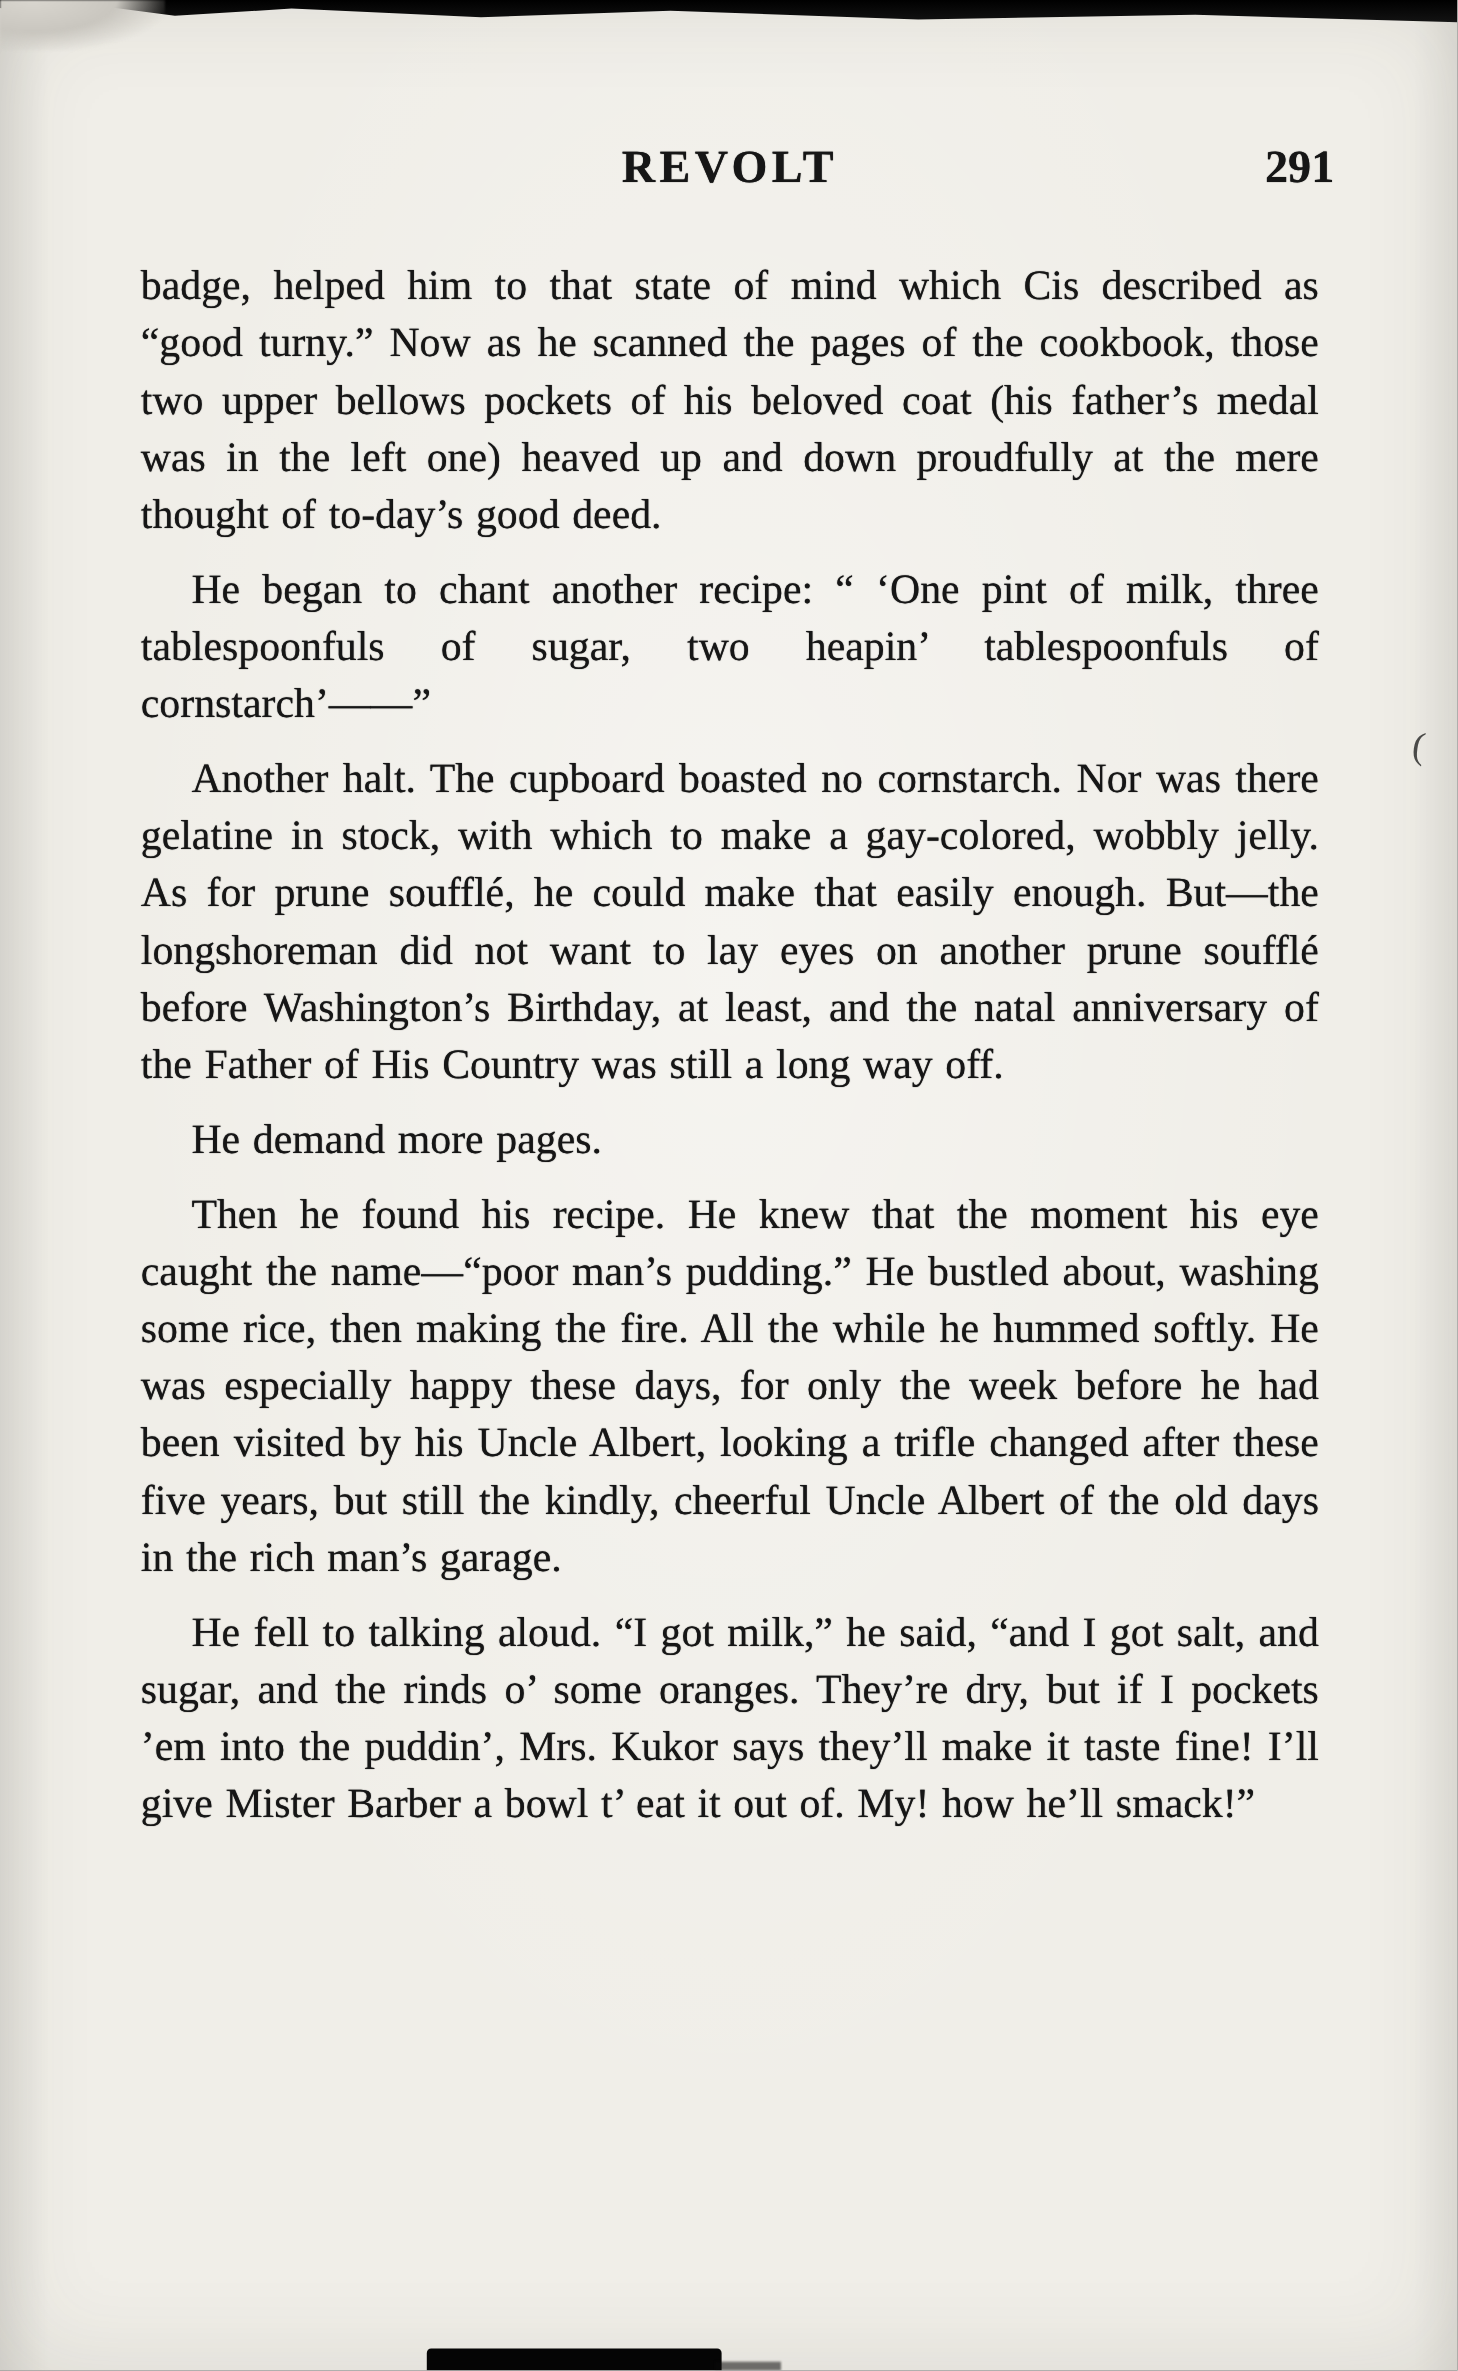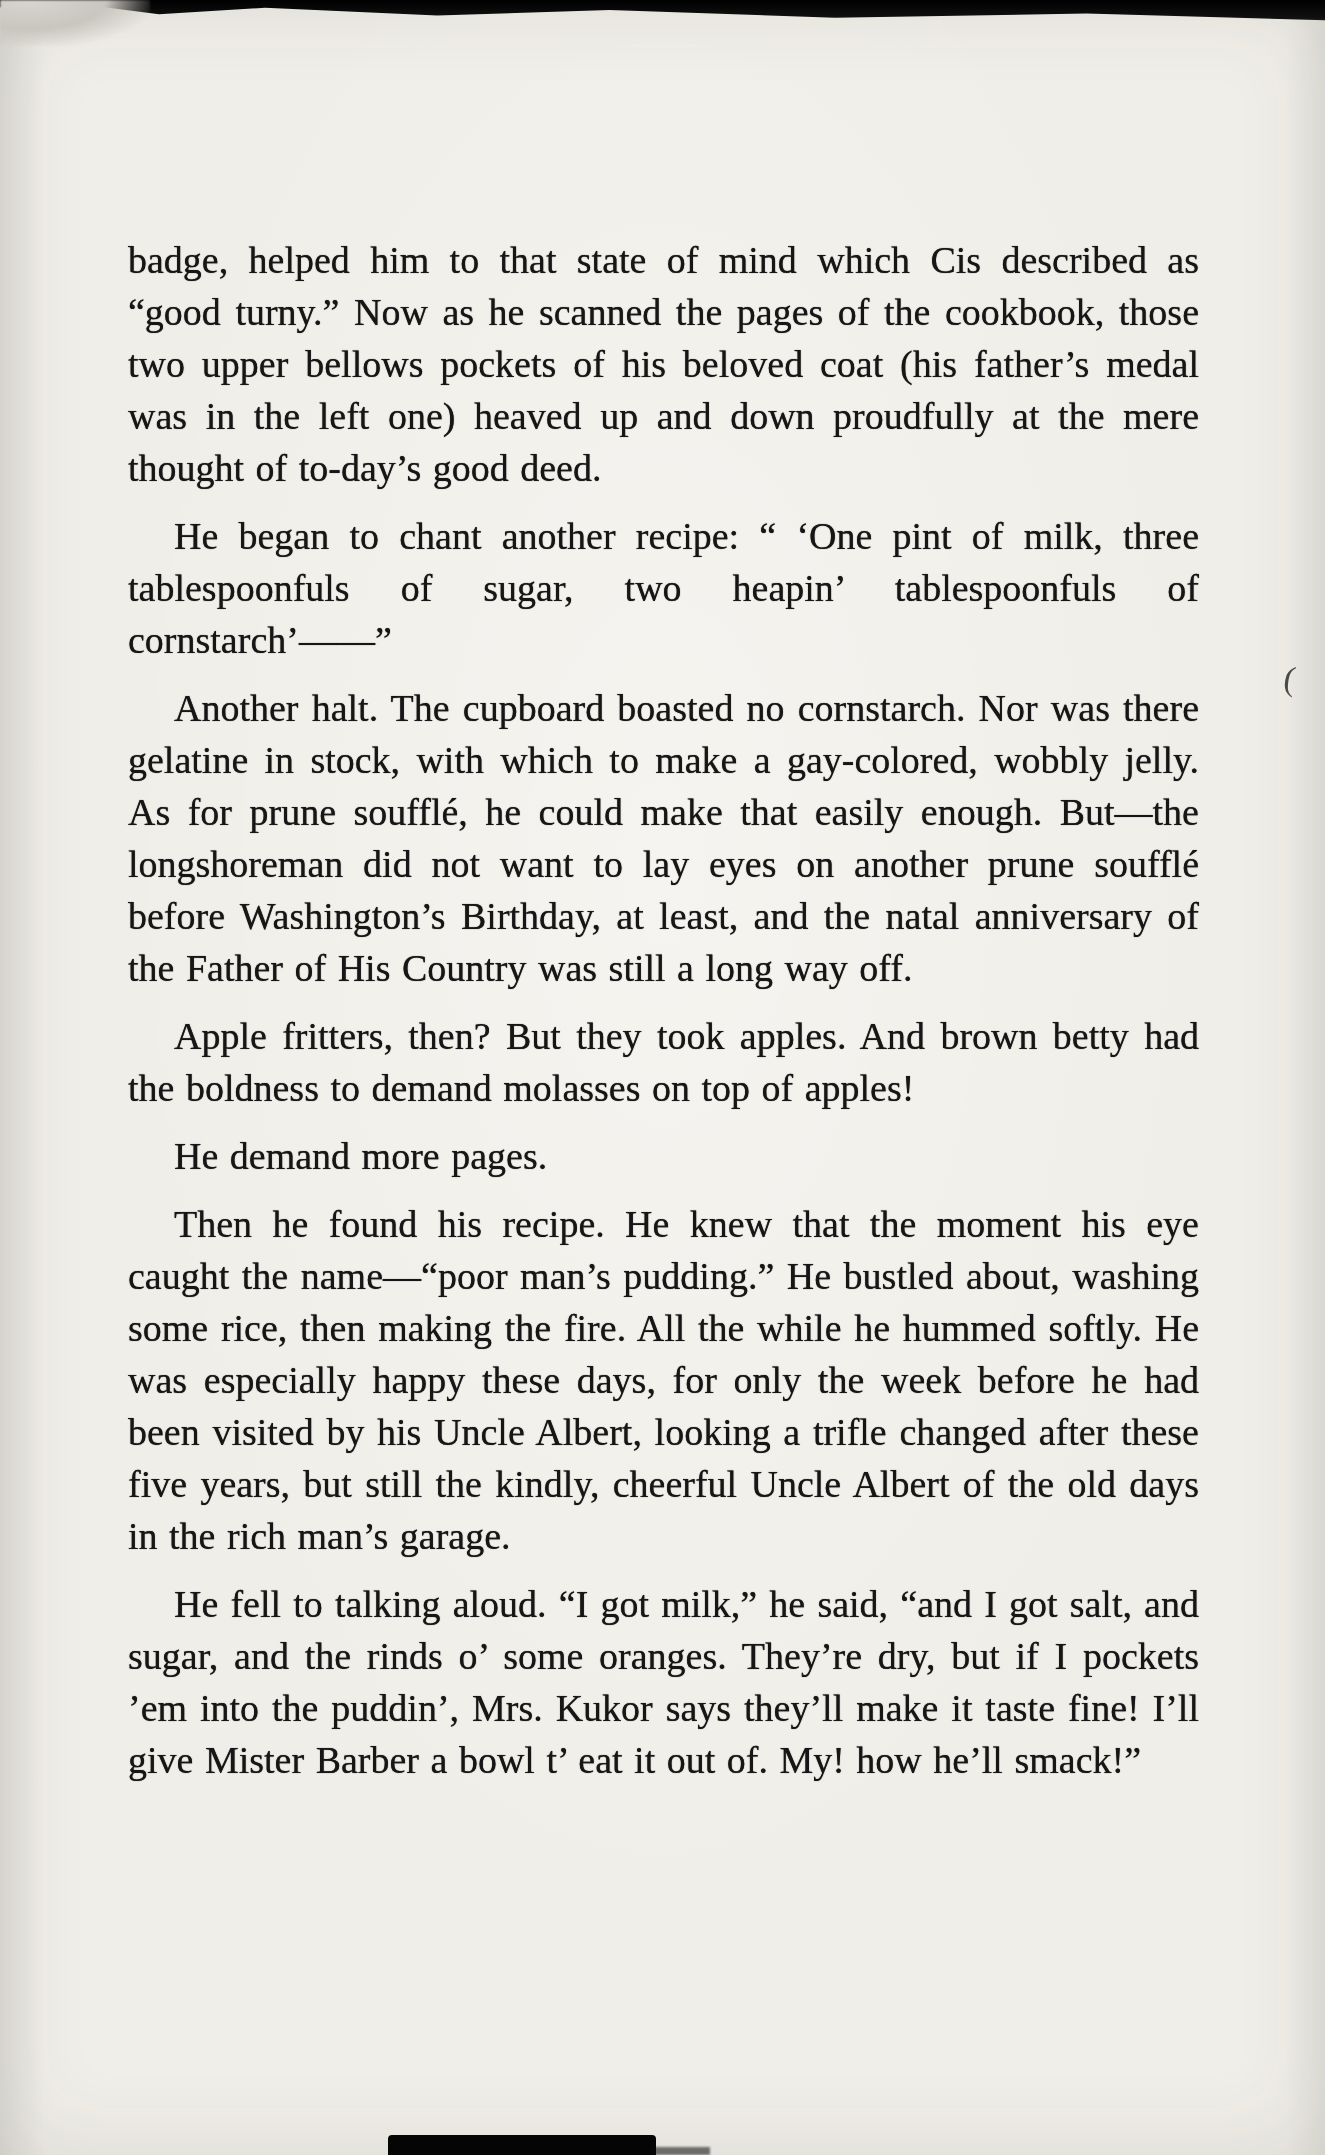--- a/index.html
+++ b/index.html
@@ -75,26 +75,29 @@
   .para.indent{ text-indent:46px; }
 </style>
 </head>
 <body>
 
 <div class="page">
 
   <div class="top-edge"></div>
   <div class="top-corner-tear"></div>
 
+  <div class="header-row">
+    <div class="running-title">REVOLT</div>
+    <div class="page-number">291</div>
+  </div>
 
   <div class="text-block">
       <p class="para">badge, helped him to that state of mind which Cis described as “good turny.”  Now as he scanned the pages of the cookbook, those two upper bellows pockets of his beloved coat (his father’s medal was in the left one) heaved up and down proudfully at the mere thought of to-day’s good deed.</p>
       <p class="para indent">He began to chant another recipe: “ ‘One pint of milk, three tablespoonfuls of sugar, two heapin’ tablespoonfuls of cornstarch’——”</p>
       <p class="para indent">Another halt.  The cupboard boasted no cornstarch. Nor was there gelatine in stock, with which to make a gay-colored, wobbly jelly.  As for prune soufflé, he could make that easily enough.  But—the longshoreman did not want to lay eyes on another prune soufflé before Washington’s Birthday, at least, and the natal anniversary of the Father of His Country was still a long way off.</p>
-      <p class="para indent">Apple fritters, then?  But they took apples.  And brown betty had the boldness to demand molasses on top of apples!</p>
       <p class="para indent">He demand more pages.</p>
       <p class="para indent">Then he found his recipe.  He knew that the moment his eye caught the name—“poor man’s pudding.”  He bustled about, washing some rice, then making the fire.  All the while he hummed softly.  He was especially happy these days, for only the week before he had been visited by his Uncle Albert, looking a trifle changed after these five years, but still the kindly, cheerful Uncle Albert of the old days in the rich man’s garage.</p>
       <p class="para indent">He fell to talking aloud.  “I got milk,” he said, “and I got salt, and sugar, and the rinds o’ some oranges. They’re dry, but if I pockets ’em into the puddin’, Mrs. Kukor says they’ll make it taste fine!  I’ll give Mister Barber a bowl t’ eat it out of.  My! how he’ll smack!”</p>
     </div>
 
   <div class="margin-mark">(</div>
 
   <div class="bottom-bar"></div>
   <div class="bottom-bar-smudge"></div>
 

